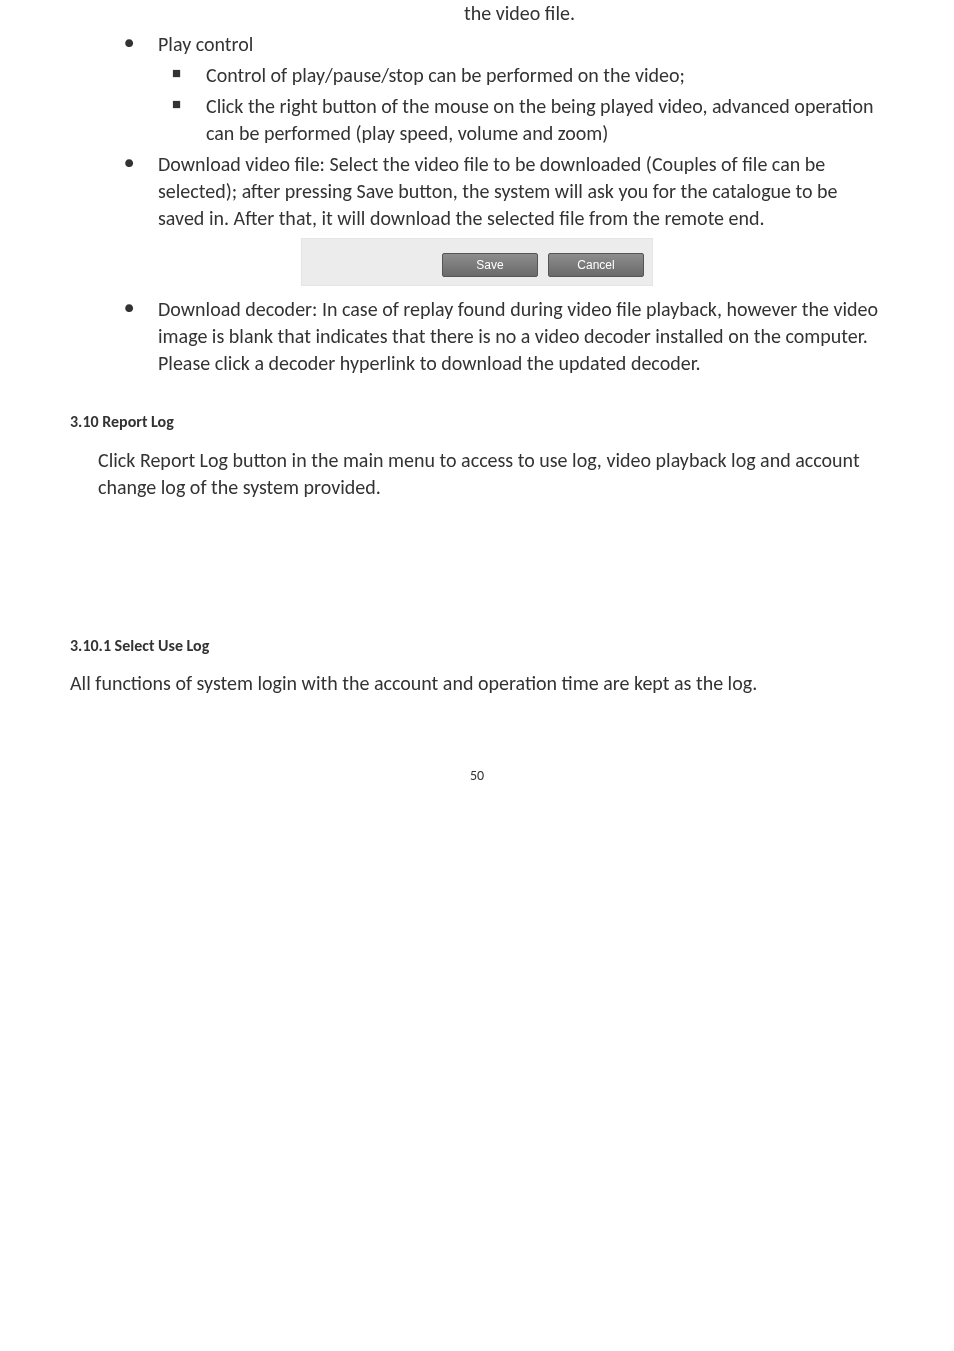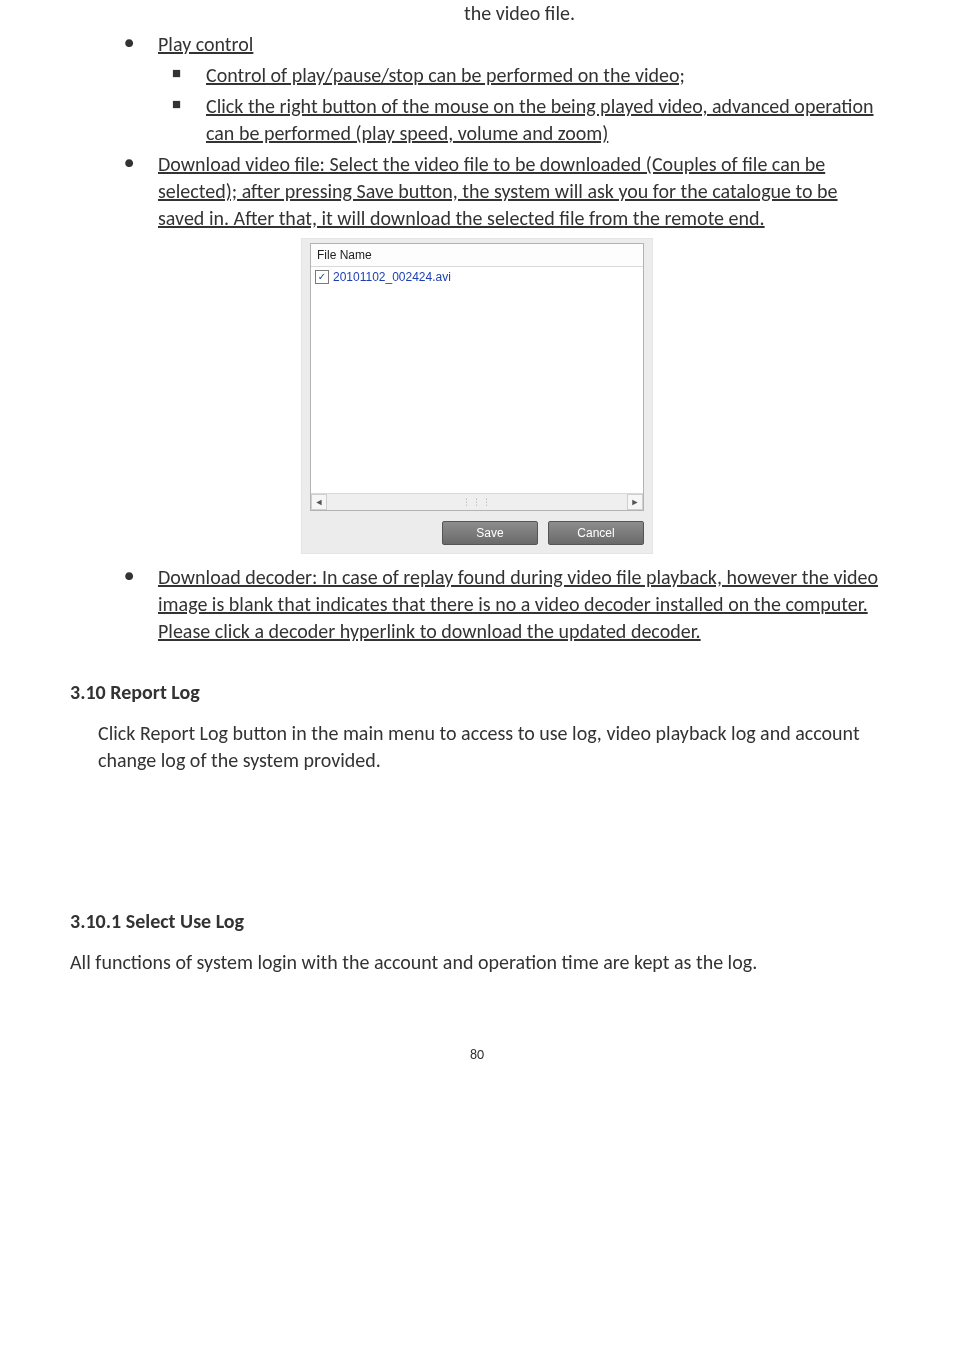--- a/index.html
+++ b/index.html
@@ -8,21 +8,21 @@
     font-size: 20px;
     color: #333;
     background: #fff;
     width: 954px;
     padding: 0 70px 40px 70px;
     box-sizing: border-box;
     line-height: 1.35;
   }
   .indent1 { padding-left: 85px; text-align: center; }
   ul { margin: 0; padding: 0; }
-  li.bullet-disc { list-style: none; position: relative; padding-left: 48px; margin: 4px 0 4px 40px; text-decoration: underline; }
+  li.bullet-disc { list-style: none; position: relative; padding-left: 48px; margin: 4px 0 4px 40px; }
   li.bullet-disc::before { content: "\25CF"; position: absolute; left: 14px; top: 1px; font-size: 17px; }
   li.bullet-sq { list-style: none; position: relative; padding-left: 48px; margin: 4px 0 4px 80px; }
   li.bullet-sq::before { content: "\25A0"; position: absolute; left: 14px; top: 1px; font-size: 15px; }
   li .cont { display: block; }
 
   .dialog {
     width: 334px;
     margin: 6px auto 10px auto;
     background: #ececec;
     border: 1px solid #e5e5e5;
@@ -97,21 +97,21 @@
     min-width: 70px;
     text-align: center;
     padding: 3px 12px;
     font-size: 12px;
     color: #fff;
     background: linear-gradient(#8d8d8d, #6a6a6a);
     border: 1px solid #555;
     border-radius: 2px;
   }
 
-  h3.sec { font-weight: bold; font-size: 20px; margin: 34px 0 14px 0; }
+  h3.sec { font-weight: bold; font-size: 16px; margin: 34px 0 14px 0; }
   .para { margin: 10px 0 10px 28px; }
   .page-num { text-align: center; font-size: 14px; margin-top: 70px; color: #333; }
 </style>
 </head>
 <body>
 
 <div class="indent1">the video file.</div>
 
 <ul>
   <li class="bullet-disc">
@@ -124,47 +124,33 @@
           <span class="cont">Click the right button of the mouse on the being played video, advanced operation can be performed (play speed, volume and zoom)</span>
         </li>
     </ul>
   </li>
   <li class="bullet-disc">
     <span class="cont">Download video file: Select the video file to be downloaded (Couples of file can be selected); after pressing Save button, the system will ask you for the catalogue to be saved in. After that, it will download the selected file from the remote end.</span>
   </li>
 </ul>
 
 <div class="dialog">
-  <div class="list-box">
-    <div class="col-header">File Name</div>
-    <div class="file-row">
-      <span class="chk">✓</span>
-      <span>20101102_002424.avi</span>
-    </div>
-    <div class="scrollbar-h">
-      <div class="sb-btn">◄</div>
-      <div class="sb-track">
-          <span class="sb-grip">⋮⋮⋮</span>
-        </div>
-      <div class="sb-btn">►</div>
-    </div>
-  </div>
   <div class="btn-row">
     <div class="dlg-btn">Save</div>
     <div class="dlg-btn">Cancel</div>
   </div>
 </div>
 
 <ul>
   <li class="bullet-disc">
     <span class="cont">Download decoder: In case of replay found during video file playback, however the video image is blank that indicates that there is no a video decoder installed on the computer. Please click a decoder hyperlink to download the updated decoder.</span>
   </li>
 </ul>
 
 <h3 class="sec">3.10 Report Log</h3>
 <div class="para">Click Report Log button in the main menu to access to use log, video playback log and account change log of the system provided.</div>
 
 <div style="height:90px"></div>
 
 <h3 class="sec">3.10.1 Select Use Log</h3>
 <div style="margin:10px 0">All functions of system login with the account and operation time are kept as the log.</div>
 
-<div class="page-num">80</div>
+<div class="page-num">50</div>
 
 </body></html>

